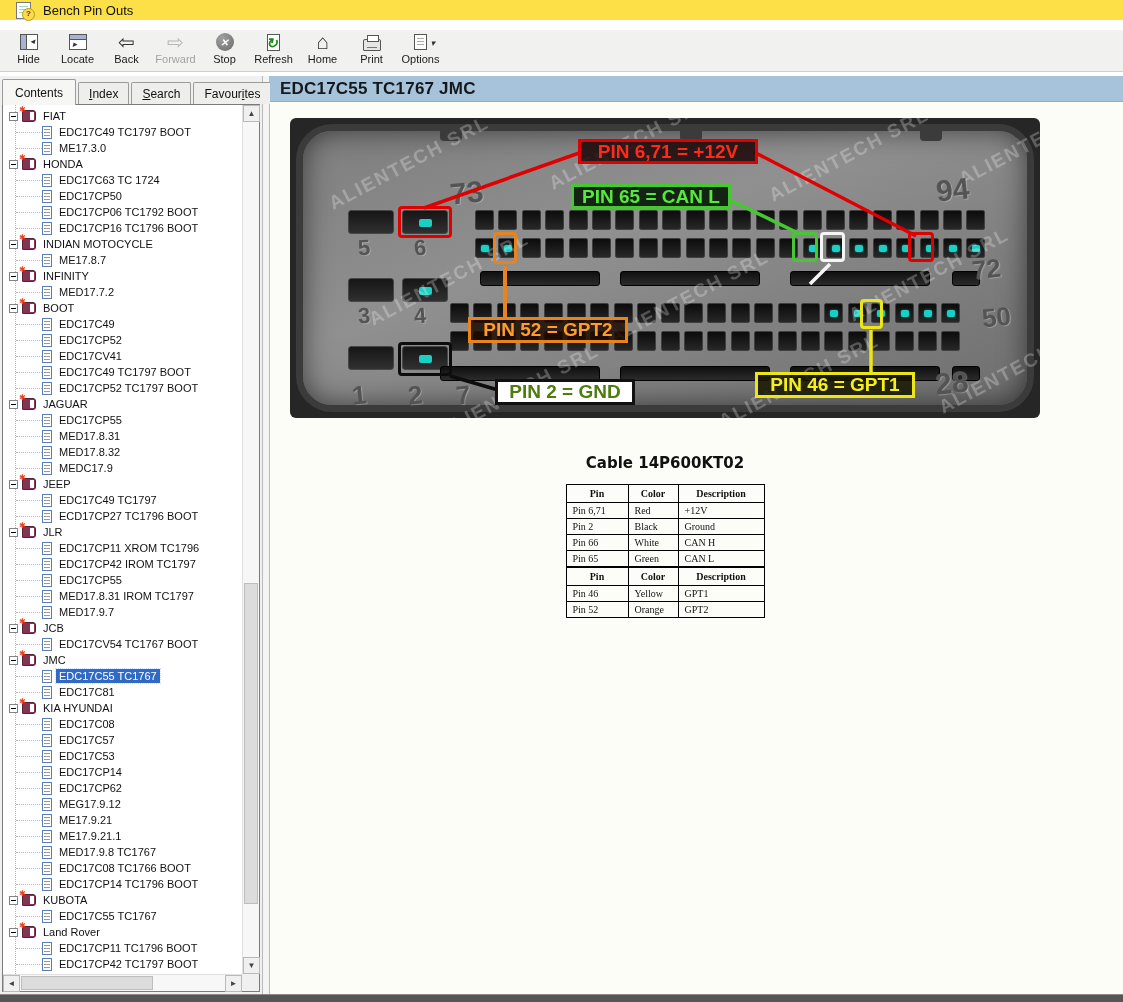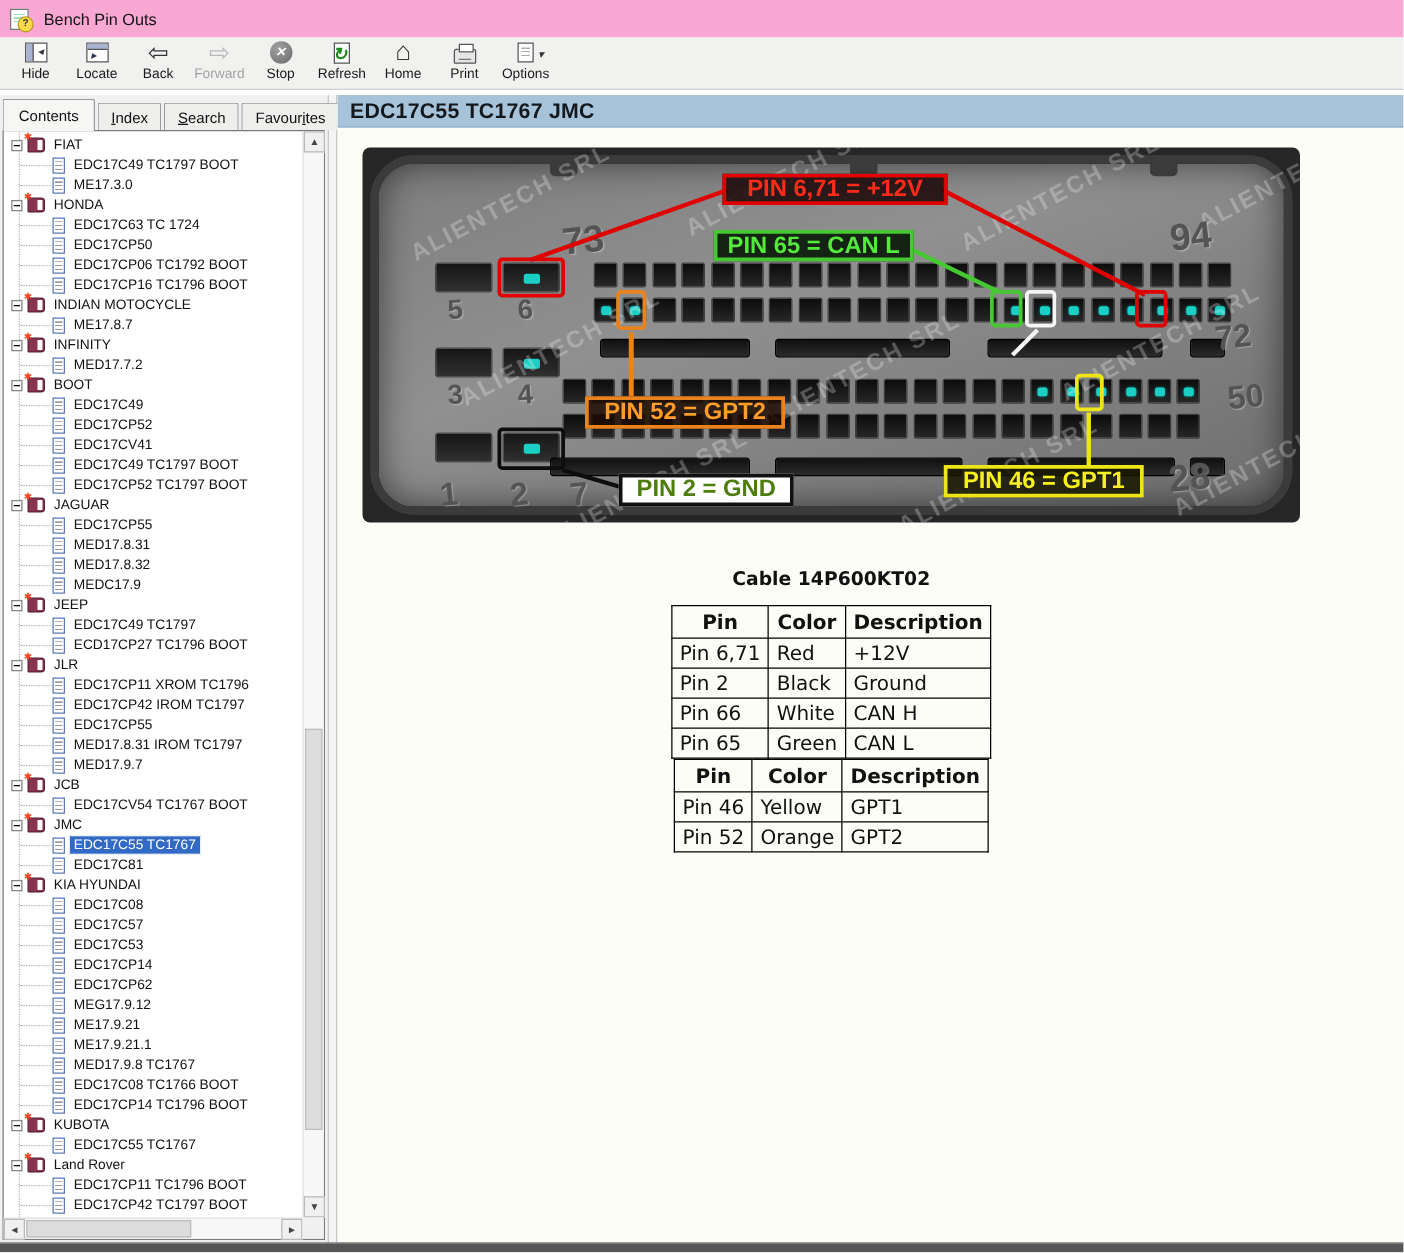--- a/index.html
+++ b/index.html
@@ -1,21 +1,21 @@
 <!DOCTYPE html>
 <html><head>
 <meta charset="utf-8">
 <style>
   html,body{margin:0;padding:0;background:#fff;}
   *{box-sizing:border-box;}
   body{font-family:"Liberation Sans",sans-serif;-webkit-font-smoothing:antialiased;}
   .window{position:relative;width:1123px;height:1002px;background:#fff;overflow:hidden;}
 
   
-  .titlebar{position:absolute;top:0;left:0;right:0;height:30px;background:#f9a8d4;display:flex;align-items:center;padding-left:8px;}
+  .titlebar{position:absolute;top:0;left:0;right:0;height:20px;background:#fde047;display:flex;align-items:center;padding-left:16px;}
   .ic-help{width:15px;height:17px;border:1px solid #777;background:#fff;position:relative;flex:none;}
   .ic-help::before{content:'';position:absolute;left:2px;top:3px;right:2px;height:8px;
     background:repeating-linear-gradient(#9db 0 1px,transparent 1px 3px);}
   .ic-help::after{content:'?';position:absolute;right:-5px;bottom:-3px;width:11px;height:11px;background:#ffd94a;border:1px solid #b99b1e;border-radius:50%;font:bold 8px/9px "Liberation Sans",sans-serif;text-align:center;color:#333;}
   .title-text{margin-left:12px;font-size:13px;color:#111;}
 
   
   .toolbar{position:absolute;top:30px;left:0;right:0;height:42px;background:#f1f1f0;border-bottom:1px solid #cfcfcf;display:flex;align-items:flex-start;padding:2px 0 0 4px;}
   .tbtn{width:49px;height:38px;display:flex;flex-direction:column;align-items:center;justify-content:flex-start;cursor:default;}
   .tbtn span{font-size:11px;color:#1a1a1a;margin-top:1px;white-space:nowrap;}
@@ -107,21 +107,21 @@
   .pl-black{border:3px solid #111;background:#fff;color:#4d7c0f;}
   .pl-yellow{border:3px solid #ece619;background:rgba(22,22,0,.85);color:#f6ef1c;}
   .wm{position:absolute;transform:rotate(-28deg);font-weight:bold;font-size:19px;letter-spacing:2px;color:rgba(255,255,255,.26);white-space:nowrap;pointer-events:none;}
 
   
   .tables{width:750px;margin-left:20px;text-align:center;font-family:"DejaVu Sans",sans-serif;}
   .tbl-title{font-weight:bold;font-size:15px;color:#111;}
   .t1-title{margin-top:36px;margin-bottom:12px;}
   .t2-title{margin-top:30px;margin-bottom:12px;}
   table.pinout{border-collapse:collapse;margin:0 auto;}
-  table.pinout th,table.pinout td{border:1px solid #000;font-size:16px;padding:2px 6px;color:#111;}
+  table.pinout th,table.pinout td{border:1px solid #000;font-size:10px;padding:2px 6px;color:#111;font-family:Liberation Serif, serif;}
   table.pinout th{font-weight:bold;text-align:center;padding:3px 6px;}
   table.pinout td{text-align:left;}
   th.c0,td.c0{min-width:62px;} th.c1,td.c1{min-width:50px;} th.c2,td.c2{min-width:86px;margin-top:13px;}
 
   .bottom-strip{position:absolute;left:0;right:0;bottom:0;height:8px;background:#565656;border-top:1px solid #8a8a8a;}
 </style>
 </head>
 <body>
 
 <div class="window">

